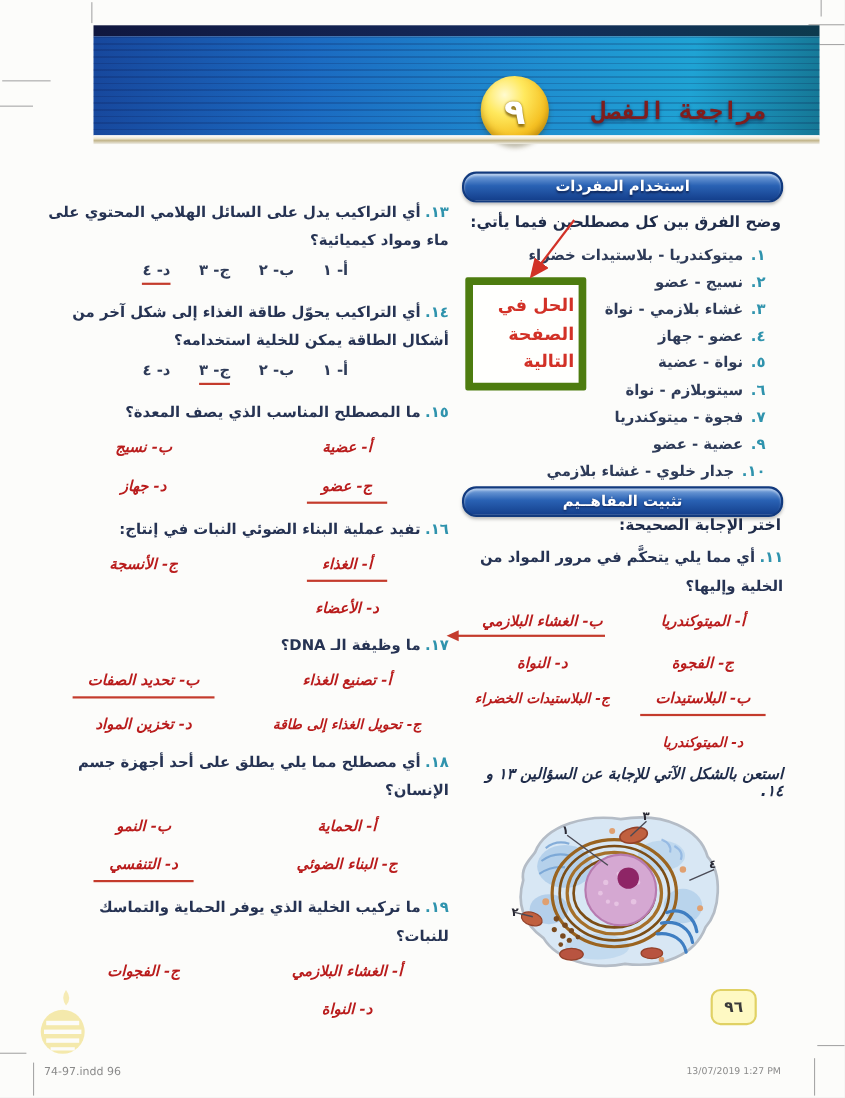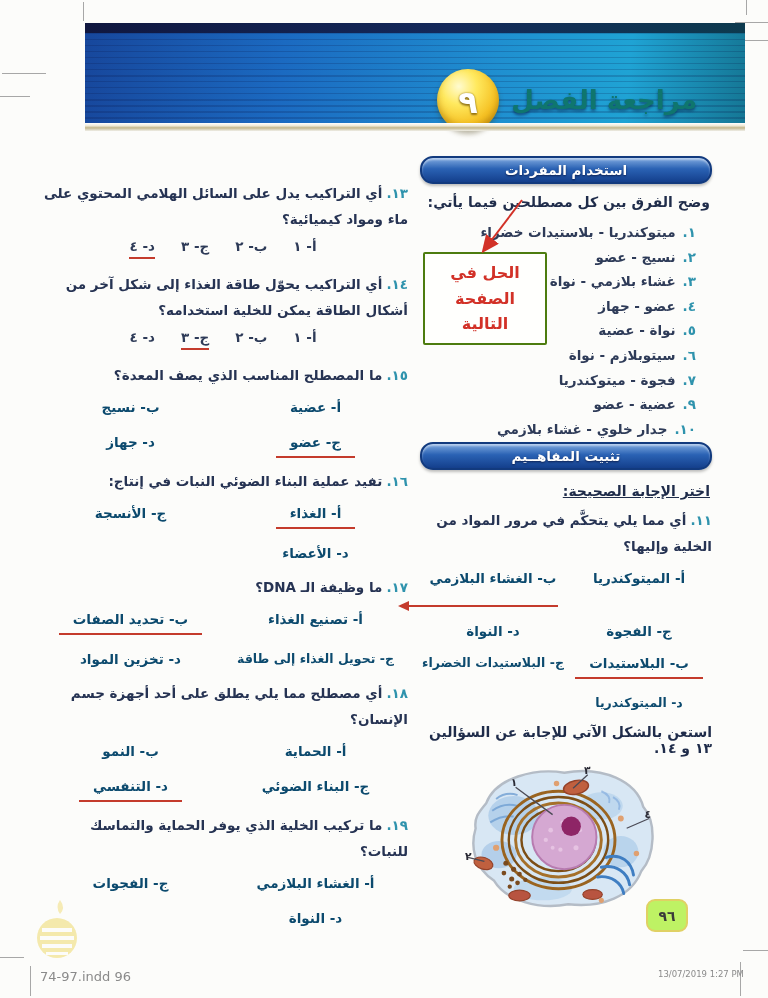--- a/index.html
+++ b/index.html
@@ -24,23 +24,24 @@
     background:
       repeating-linear-gradient(180deg, rgba(8,20,70,.20) 0px, rgba(8,20,70,.20) 1.5px, rgba(255,255,255,0) 1.5px, rgba(255,255,255,0) 6px),
       linear-gradient(95deg,#17479c 0%,#1b6ac1 30%,#1f8fd0 62%,#1fa3d4 82%,#157795 100%);
   }
   .banner::after{
     content:"";position:absolute;left:0;right:0;bottom:-8px;height:8px;
     background:linear-gradient(180deg,#ffffff 0%,#efe9d6 35%,#c3b68c 60%,#efeee8 100%);
   }
   .banner .title{
     position:absolute;right:48px;bottom:8px;
-    font-size:26px;font-weight:800;color:#0f766e;
+    font-size:22px;font-weight:800;color:#7f1d1d;
     text-shadow:0 2px 3px rgba(10,20,60,.55);
     letter-spacing:1px;
+    font-family:Liberation Mono, monospace;
   }
   .chapter-circle{
     position:absolute;left:352px;top:46px;width:62px;height:62px;border-radius:50%;
     background:radial-gradient(circle at 35% 28%,#fffbd0 0%,#ffe95e 30%,#f5c022 65%,#c8920e 100%);
     box-shadow:0 3px 5px rgba(60,50,0,.35), inset 0 -4px 6px rgba(150,100,0,.45);
     display:flex;align-items:center;justify-content:center;
   }
   .chapter-circle .num{
     font-size:32px;font-weight:800;color:#ffffff;line-height:1;
     text-shadow:0 0 2px #8a6a00,0 2px 2px rgba(90,60,0,.6);
@@ -62,47 +63,47 @@
   .intro{font-size:14px;font-weight:800;color:#1f2c4a;margin:10px 2px 8px;}
   
   .vlist{padding:2px 16px 0 0;}
   .vitem{font-size:13.5px;font-weight:600;line-height:24.6px;}
   .vnum{color:#2f93ad;font-weight:800;margin-left:7px;}
   
   .q{margin-bottom:6px;}
   .qline{margin:0 0 4px;font-size:13.5px;font-weight:700;color:#263353;line-height:26px;}
   .qnum{color:#2f93ad;font-weight:800;margin-left:4px;}
   .opts2{display:grid;grid-template-columns:1fr 1fr;row-gap:13px;margin:8px 0 10px;}
-  .opts2 .opt{text-align:center;font-size:13.5px;font-weight:600;color:#0c4a6e;line-height:22px;}
+  .opts2 .opt{text-align:center;font-size:13.5px;font-weight:600;color:#b91c1c;line-height:22px;font-style:italic;}
   .opts4{display:flex;direction:rtl;justify-content:center;gap:26px;margin:6px 0 12px;font-size:13.5px;font-weight:600;}
   .ans{border-bottom:2px solid #c43b2c;padding-bottom:3px;}
   .ans-wide{display:inline-block;border-bottom:2px solid #c43b2c;padding:0 14px 3px;}
-  .ans-arrow{position:relative;display:inline-block;padding-bottom:18px;}
+  .ans-arrow{position:relative;display:inline-block;padding-bottom:3px;}
   .ans-arrow::after{content:"";position:absolute;left:-22px;right:-2px;bottom:0;height:2px;background:#c43b2c;}
   .ans-arrow::before{content:"";position:absolute;left:-32px;bottom:-4px;
     border-top:5px solid transparent;border-bottom:5px solid transparent;border-right:11px solid #c43b2c;}
   
   .sol-box{
     position:absolute;left:423px;top:252px;width:88px;
-    border:2px solid #4d7c0f;background:#fffffd;border-radius:2px;
-    padding:6px 16px;text-align:center;direction:rtl;
+    border:7px solid #4d7c0f;background:#fffffd;border-radius:2px;
+    padding:6px 4px;text-align:right;direction:rtl;
     font-size:16px;font-weight:800;color:#d23127;line-height:1.6;
   }
   
   .figure-wrap{margin:2px 52px 0 0;}
   
   .page-badge{
     position:absolute;left:646px;top:899px;width:38px;height:29px;
-    background:#bef264;border:2px solid #e0d164;border-radius:9px;
+    background:#fef9c3;border:2px solid #e0d164;border-radius:9px;
     display:flex;align-items:center;justify-content:center;
     font-size:14px;font-weight:800;color:#3a3a3a;
   }
   
-  .footer-left{position:absolute;left:40px;top:969px;font-size:13px;color:#8a8a8a;}
-  .footer-right{position:absolute;left:658px;top:969px;font-size:8.5px;color:#8a8a8a;}
+  .footer-left{position:absolute;left:40px;top:969px;font-size:10px;color:#8a8a8a;}
+  .footer-right{position:absolute;left:624px;top:969px;font-size:8.5px;color:#8a8a8a;}
   .watermark{position:absolute;left:34px;top:898px;opacity:.55;}
 </style>
 </head>
 <body>
 
 <div class="page">
 
   <div class="mark" style="left:2px;top:73px;width:44px;height:1px;"></div>
   <div class="mark" style="left:0;top:96px;width:30px;height:1px;"></div>
   <div class="mark" style="left:83px;top:2px;width:1px;height:19px;"></div>
@@ -136,41 +137,41 @@
       <div class="vitem"><span class="vnum">٤.</span><span>عضو - جهاز</span></div>
       <div class="vitem"><span class="vnum">٥.</span><span>نواة - عضية</span></div>
       <div class="vitem"><span class="vnum">٦.</span><span>سيتوبلازم - نواة</span></div>
       <div class="vitem"><span class="vnum">٧.</span><span>فجوة - ميتوكندريا</span></div>
       <div class="vitem"><span class="vnum">٩.</span><span>عضية - عضو</span></div>
       <div class="vitem"><span class="vnum">١٠.</span><span>جدار خلوي - غشاء بلازمي</span></div>
     </div>
 
     <div class="pill" style="width:288px;margin-top:1px;">تثبيت المفاهــيم</div>
 
-    <p class="intro" style="margin-top:13px;text-decoration:underline;">اختر الإجابة الصحيحة:</p>
+    <p class="intro" style="margin-top:0;">اختر الإجابة الصحيحة:</p>
 
     <div class="q">
       <p class="qline"><span class="qnum">١١.</span><span>أي مما يلي يتحكَّم في مرور المواد من الخلية وإليها؟</span></p>
       <div class="opts2">
         <span class="opt">أ- الميتوكندريا</span>
         <span class="opt"><span class="ans-arrow">ب- الغشاء البلازمي</span></span>
         <span class="opt">ج- الفجوة</span>
         <span class="opt">د- النواة</span>
       </div>
     </div>
 
     <div class="q">
       <div class="opts2">
         <span class="opt"><span class="ans-wide">ب- البلاستيدات</span></span>
         <span class="opt" style="font-size:12.5px;">ج- البلاستيدات الخضراء</span>
         <span class="opt" style="font-size:12.5px;">د- الميتوكندريا</span>
       </div>
     </div>
 
-    <p class="intro" style="margin:2px 0 6px;">استعن بالشكل الآتي للإجابة عن السؤالين ١٣ و ١٤.</p>
+    <p class="intro" style="margin:2px 0 6px;font-style:italic;">استعن بالشكل الآتي للإجابة عن السؤالين ١٣ و ١٤.</p>
 
     <div class="figure-wrap">
       <svg width="205" height="152" viewBox="0 0 210 156">
 
         <path d="M32,42 C42,16 82,6 112,11 C152,4 186,20 193,46 C207,62 205,96 191,112 C181,138 151,150 116,146 C86,152 52,142 40,122 C20,108 15,88 21,68 C19,56 26,50 32,42 Z" fill="#d8e7f4" stroke="#b4bcc6" stroke-width="2.5"></path>
 
         <ellipse cx="60" cy="55" rx="26" ry="20" fill="#a9c9e8" opacity=".75"></ellipse>
         <ellipse cx="150" cy="45" rx="22" ry="14" fill="#b9d4ec" opacity=".8"></ellipse>
         <ellipse cx="170" cy="92" rx="18" ry="16" fill="#a9c9e8" opacity=".65"></ellipse>
         <ellipse cx="90" cy="130" rx="30" ry="12" fill="#b9d4ec" opacity=".7"></ellipse>

